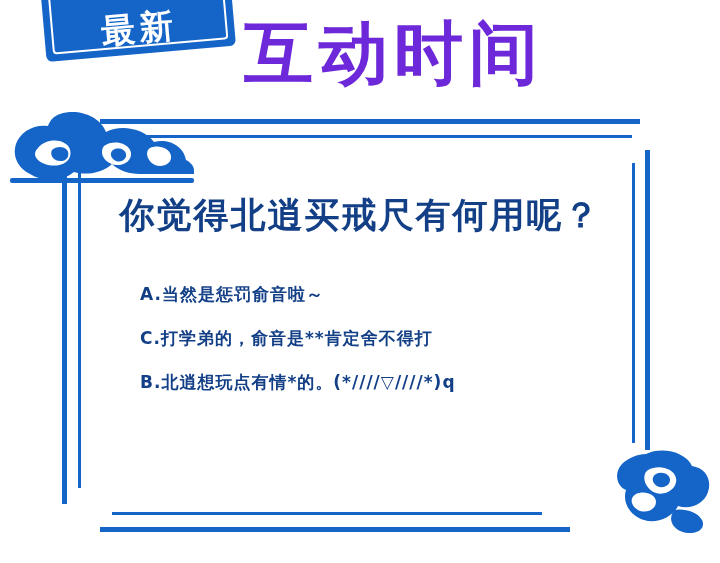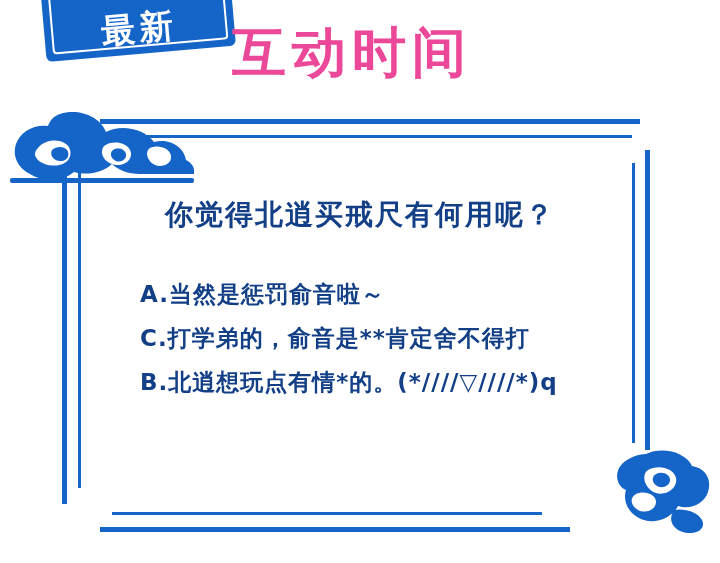--- a/index.html
+++ b/index.html
@@ -59,25 +59,25 @@
     letter-spacing: 4px;
     line-height: 40px;
     white-space: nowrap;
     overflow: hidden;
     font-family: "DejaVu Sans", "Liberation Sans", sans-serif;
   }
 
   
   .title {
     position: absolute;
-    left: 232px;
+    left: 244px;
     top: 22px;
-    font-size: 54px;
-    font-weight: bold;
-    color: #ec4899;
+    font-size: 69px;
+    font-weight: bold;
+    color: #6d28d9;
     letter-spacing: 6px;
     line-height: 62px;
     white-space: nowrap;
     font-family: "DejaVu Sans", "Liberation Sans", sans-serif;
   }
 
   
   .line {
     position: absolute;
     background: #1565c8;
@@ -147,36 +147,36 @@
     height: 86px;
   }
 
   
   .question {
     position: absolute;
     left: 0;
     right: 0;
     top: 196px;
     text-align: center;
-    font-size: 28px;
+    font-size: 35px;
     font-weight: bold;
     color: #123f86;
     letter-spacing: 2px;
     line-height: 38px;
     font-family: "DejaVu Sans", "Liberation Sans", sans-serif;
   }
 
   .options {
     position: absolute;
     left: 140px;
     top: 272px;
     width: 520px;
   }
   .option {
-    font-size: 23px;
+    font-size: 17px;
     font-weight: bold;
     color: #123f86;
     line-height: 44px;
     letter-spacing: 1px;
     white-space: nowrap;
     font-family: "DejaVu Sans", "Liberation Sans", sans-serif;
   }
 </style>
 </head>
 <body>

